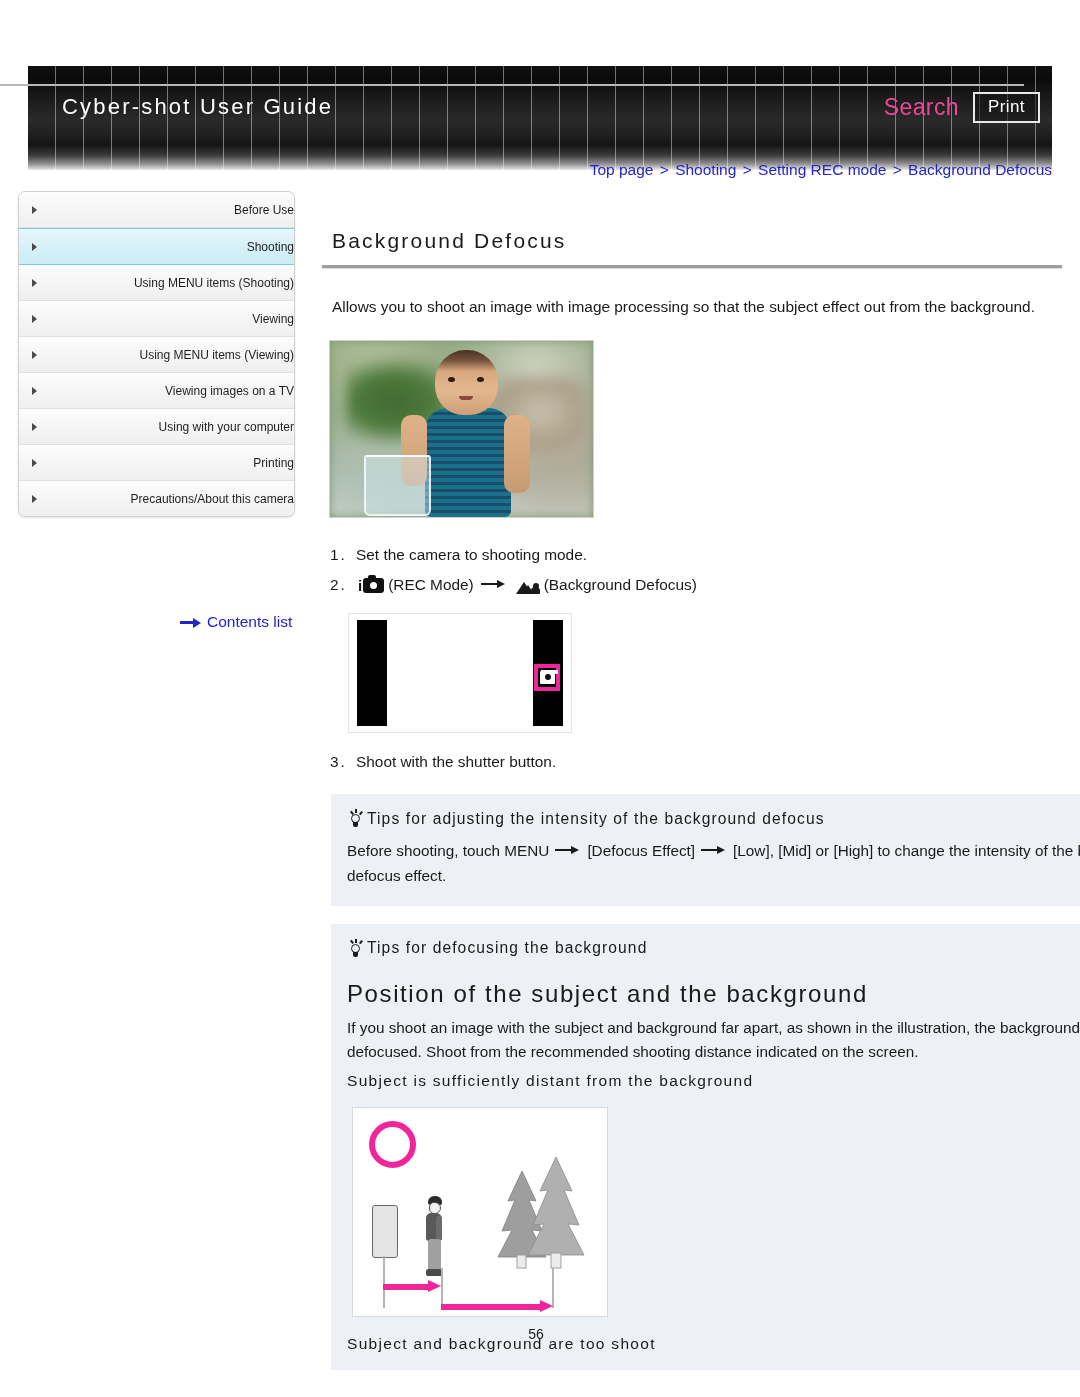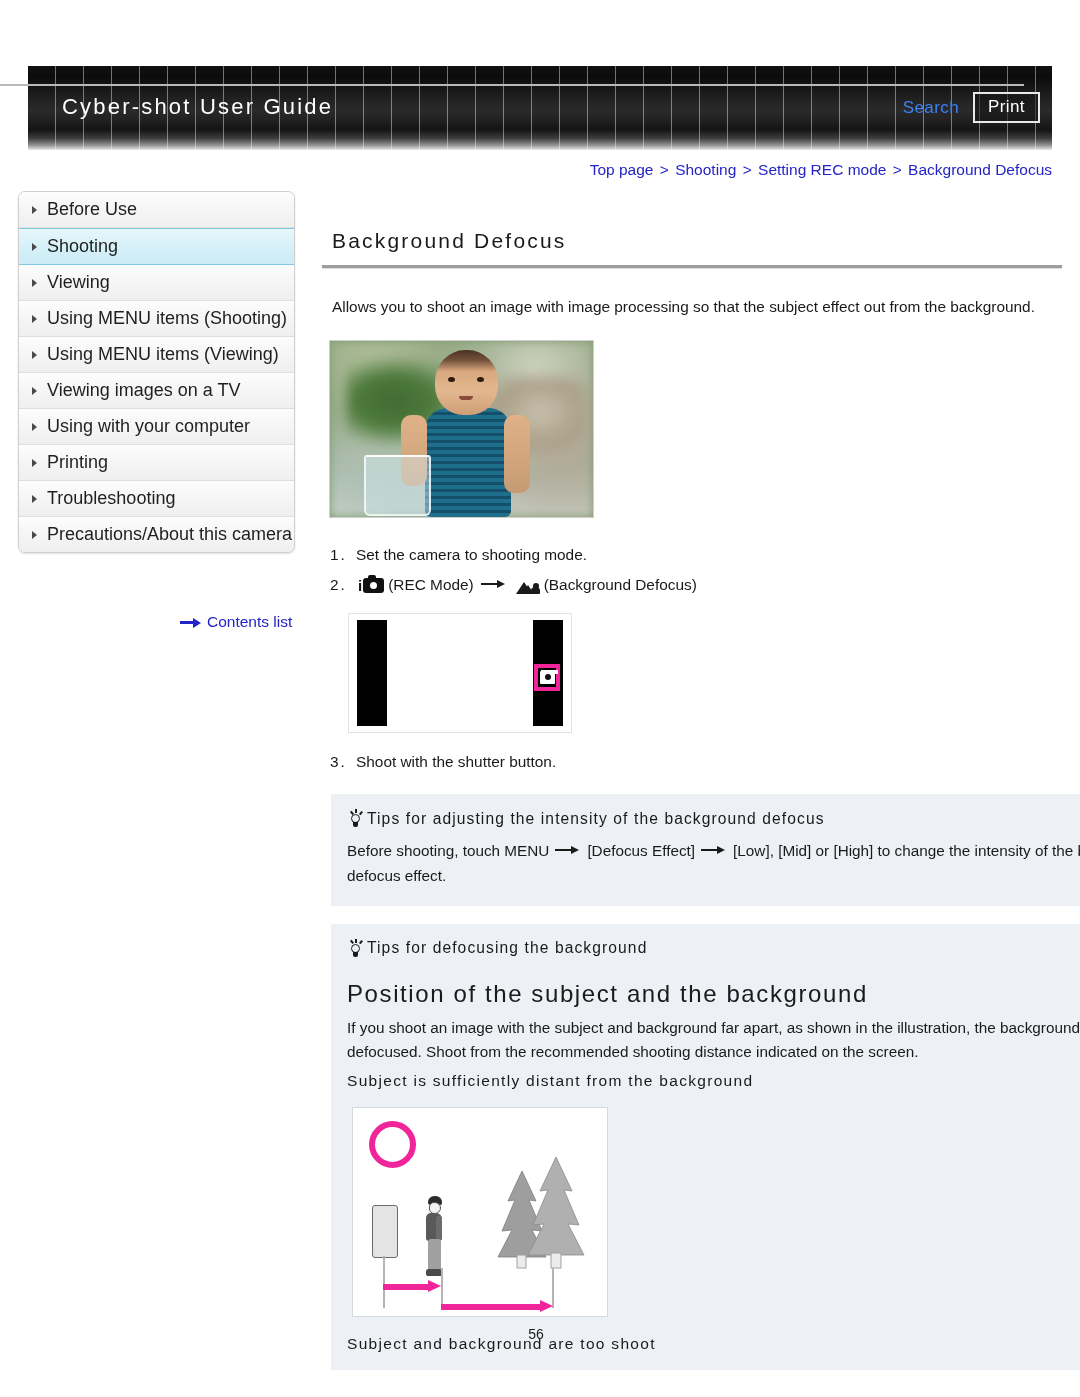--- a/index.html
+++ b/index.html
@@ -15,21 +15,21 @@
     color: #1a1a1a;
     overflow: hidden;
   }
 
   
   .header-wrap {
     position: absolute;
     left: 28px;
     top: 66px;
     width: 1024px;
-    height: 84px;
+    height: 104px;
   }
   .header-bar {
     position: absolute;
     inset: 0;
     background:
       linear-gradient(to bottom,
         #111111 0%,
         #0b0b0b 12%,
         #1d1d1d 34%,
         #2a2a2a 52%,
@@ -72,22 +72,22 @@
   }
   .header-actions {
     position: absolute;
     right: 12px;
     top: 26px;
     display: flex;
     align-items: center;
     gap: 14px;
   }
   .search-link {
-    color: #3b82f6;
-    font-size: 17px;
+    color: #ec4899;
+    font-size: 23px;
     letter-spacing: 0.4px;
     cursor: pointer;
   }
   .print-button {
     color: #ffffff;
     font-size: 17px;
     letter-spacing: 0.4px;
     border: 2px solid #e9e9e9;
     padding: 3px 13px 4px 13px;
     background: rgba(20,20,20,0.55);
@@ -119,24 +119,25 @@
     box-shadow: 0 1px 2px rgba(0,0,0,0.12);
     overflow: hidden;
   }
   .nav-item {
     position: relative;
     height: 35px;
     display: flex;
     align-items: center;
     padding-left: 13px;
     border-bottom: 1px solid #dedede;
-    font-size: 18px;
+    font-size: 12px;
     color: #1f1f1f;
     cursor: pointer;
     background: linear-gradient(to bottom, #fdfdfd 0%, #f6f6f6 45%, #efefef 100%);
+    justify-content: space-between;
   }
   .nav-item:last-child { border-bottom: none; }
   .nav-item.active {
     background: linear-gradient(to bottom, #e7f7fb 0%, #d5f0f8 55%, #cdecf6 100%);
     border-top: 1px solid #7ec9e0;
     border-bottom: 1px solid #7ec9e0;
   }
   .nav-arrow {
     display: inline-block;
     width: 0; height: 0;
@@ -702,45 +703,41 @@
   <div class="nav-item">
     <span class="nav-arrow"></span>
     <span>Before Use</span>
   </div>
   <div class="nav-item active">
     <span class="nav-arrow"></span>
     <span>Shooting</span>
   </div>
   <div class="nav-item">
     <span class="nav-arrow"></span>
-    <span>Viewing</span>
+    <span>Using MENU items (Shooting)</span>
   </div>
   <div class="nav-item">
     <span class="nav-arrow"></span>
-    <span>Using MENU items (Shooting)</span>
+    <span>Viewing</span>
   </div>
   <div class="nav-item">
     <span class="nav-arrow"></span>
     <span>Using MENU items (Viewing)</span>
   </div>
   <div class="nav-item">
     <span class="nav-arrow"></span>
     <span>Viewing images on a TV</span>
   </div>
   <div class="nav-item">
     <span class="nav-arrow"></span>
     <span>Using with your computer</span>
   </div>
   <div class="nav-item">
     <span class="nav-arrow"></span>
     <span>Printing</span>
-  </div>
-  <div class="nav-item">
-    <span class="nav-arrow"></span>
-    <span>Troubleshooting</span>
   </div>
   <div class="nav-item">
     <span class="nav-arrow"></span>
     <span>Precautions/About this camera</span>
   </div>
 </div>
 
 <div class="contents-link">
   <span class="arrow-right-icon"></span>
   <span>Contents list</span>

